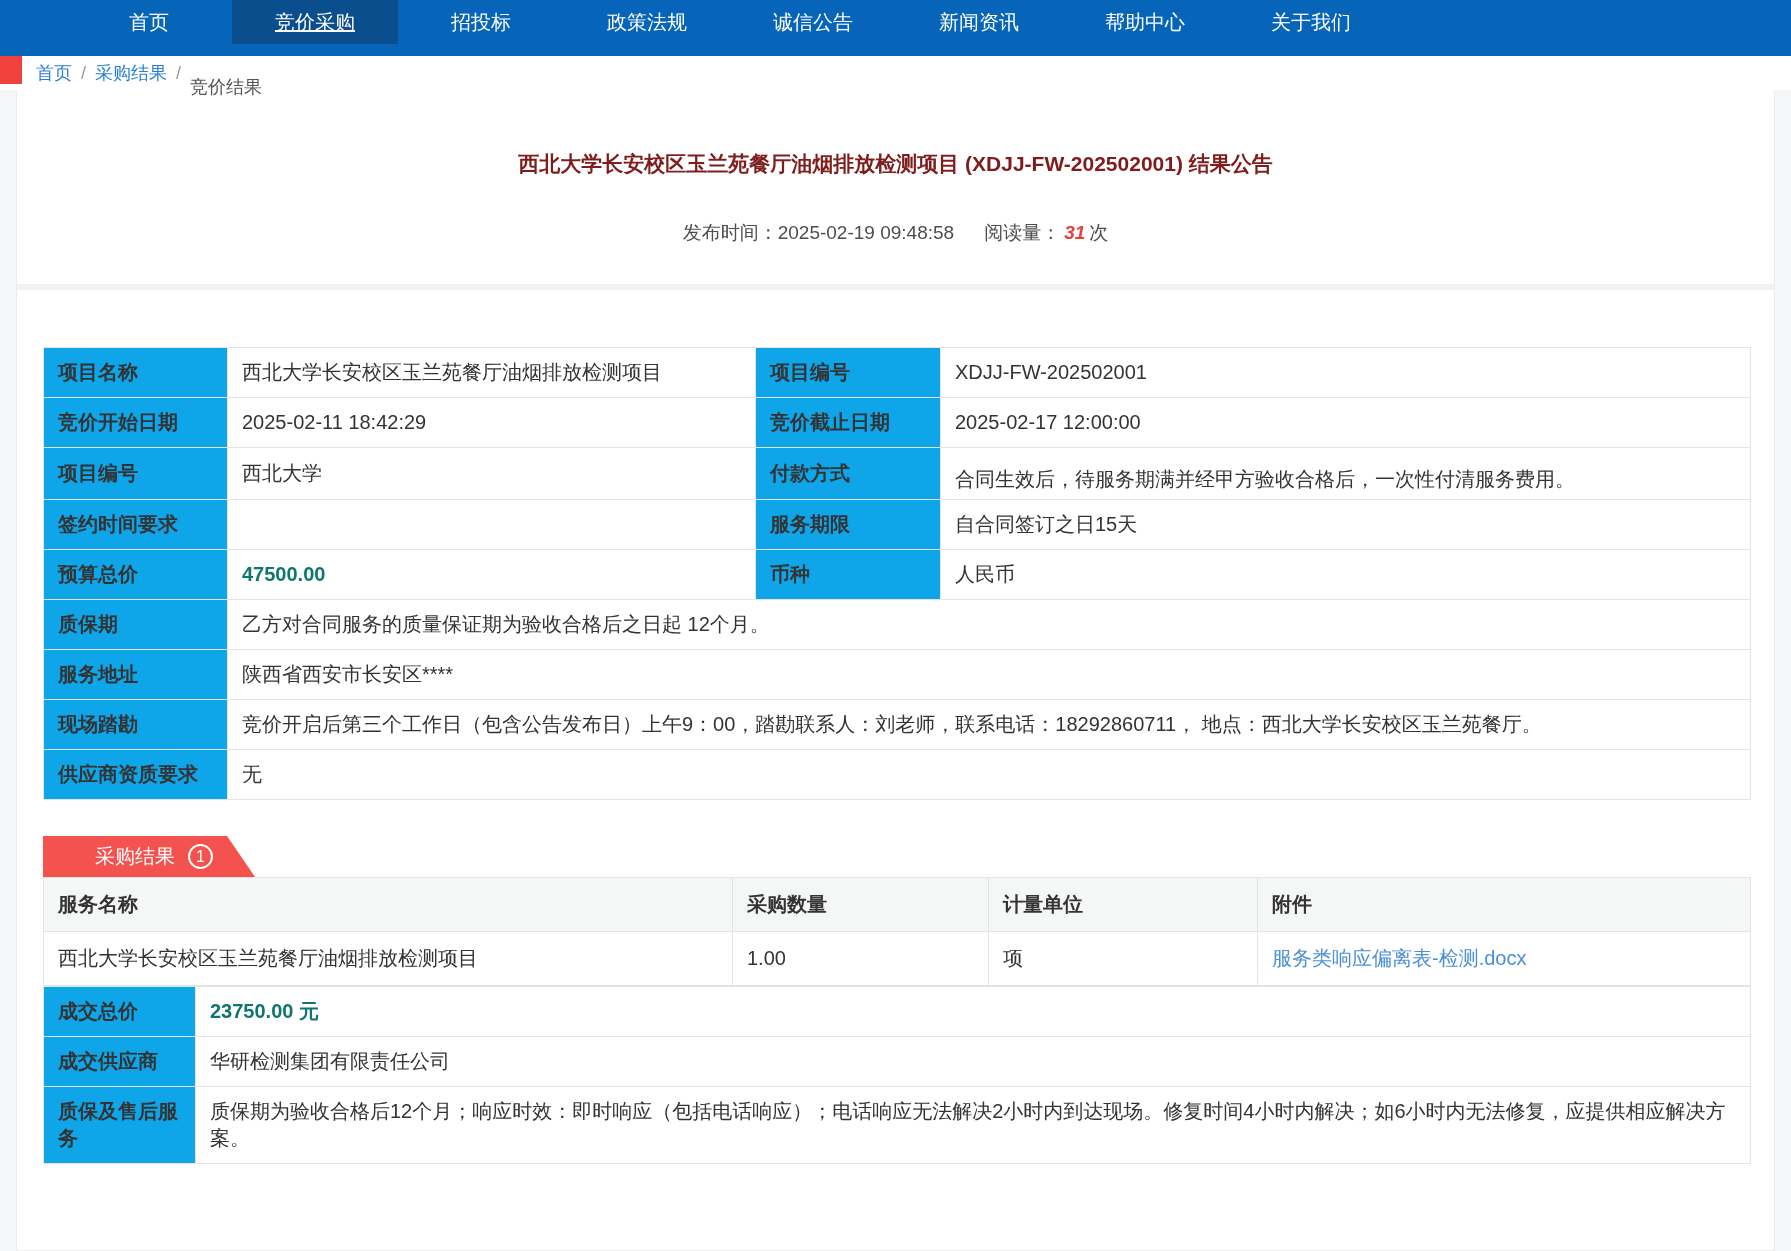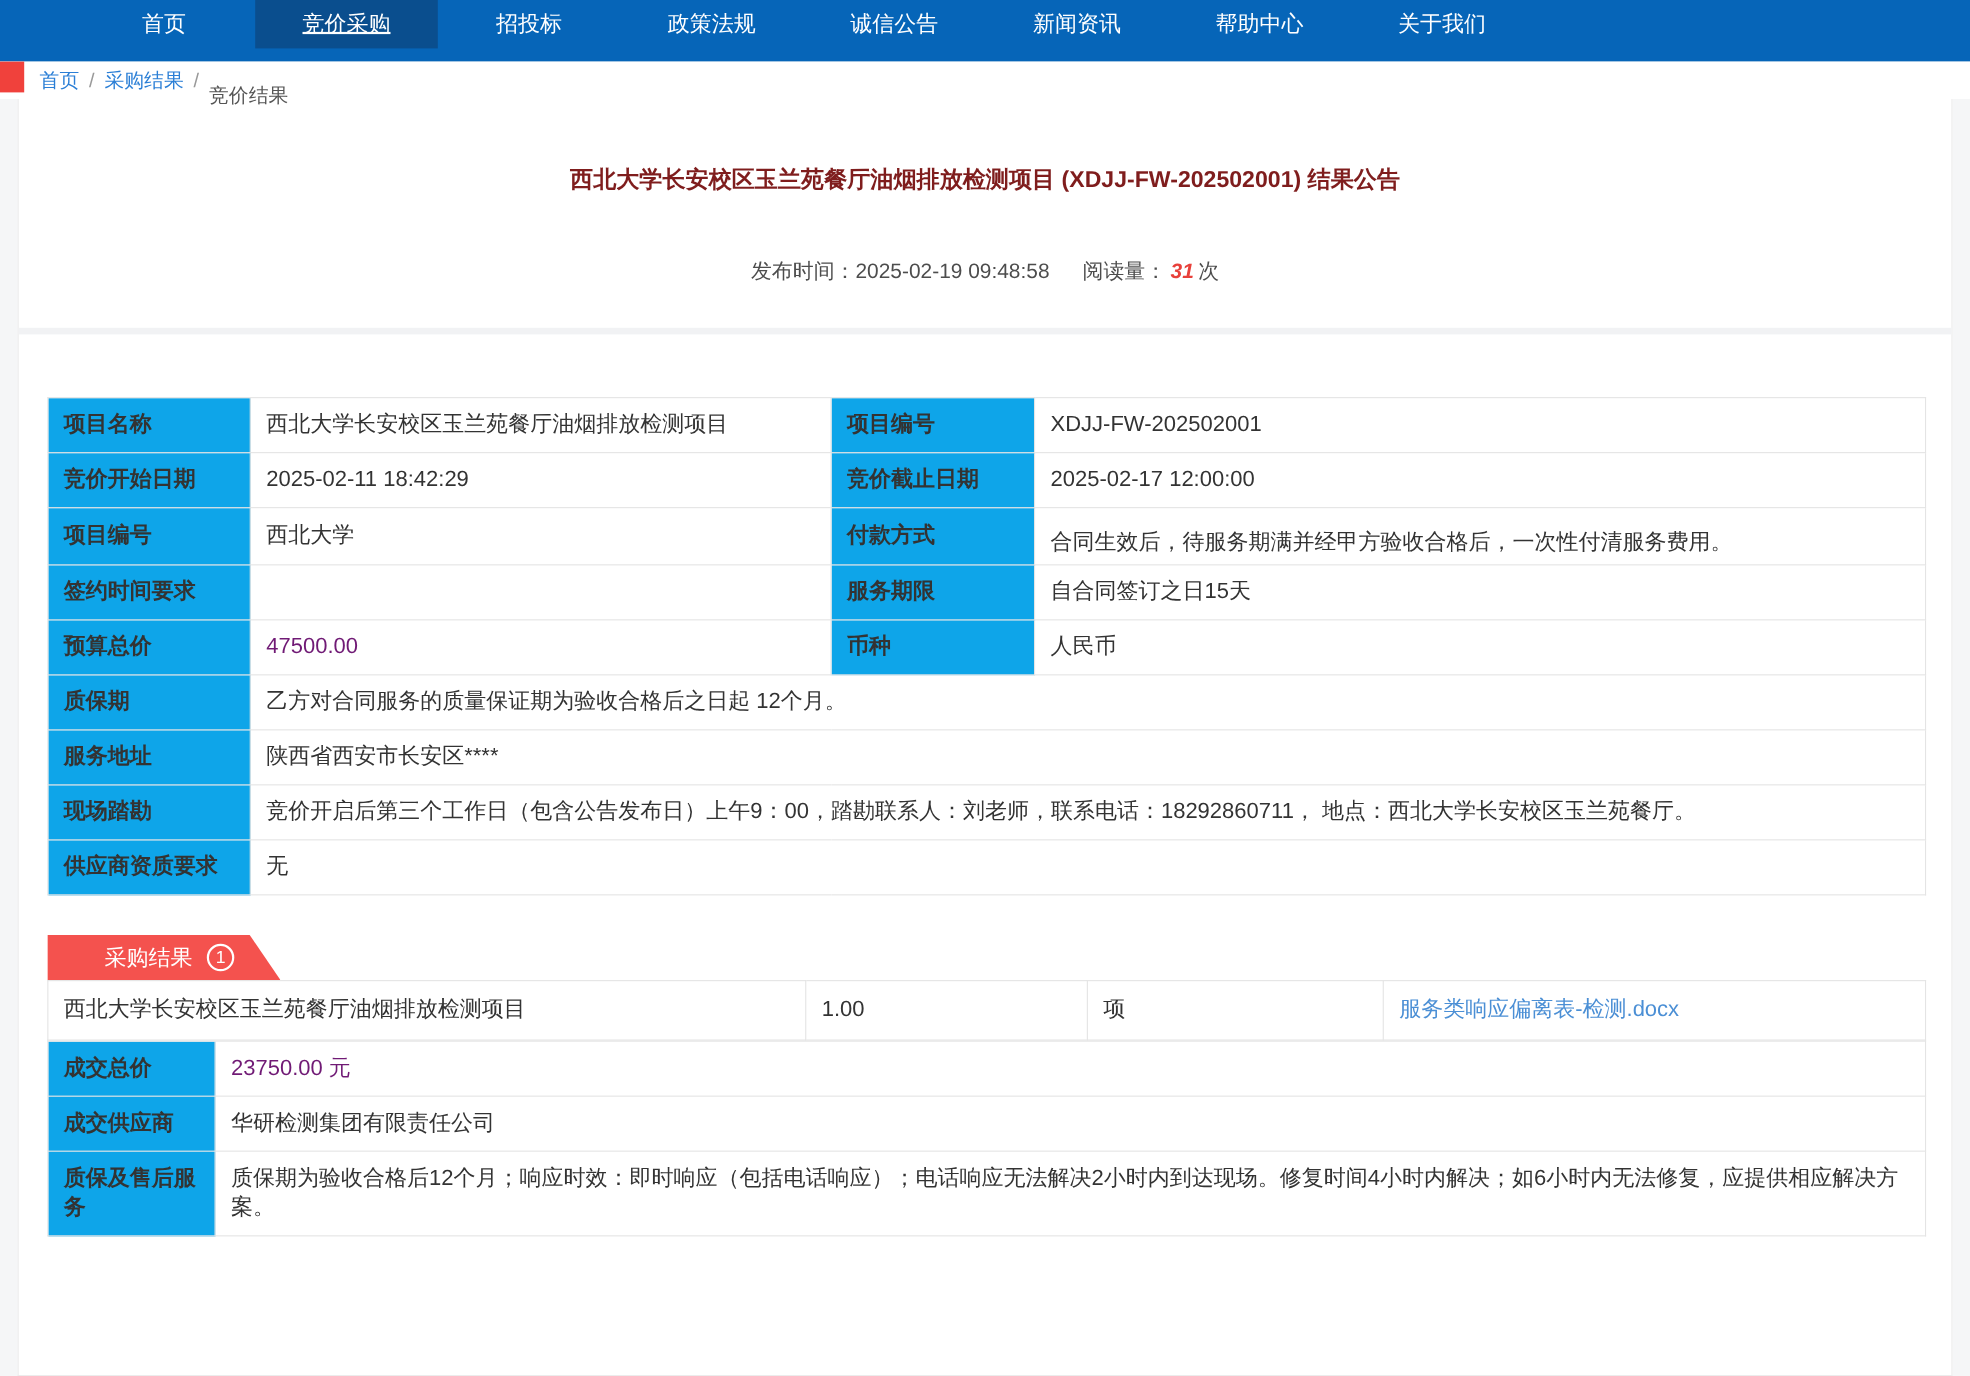--- a/index.html
+++ b/index.html
@@ -31,33 +31,33 @@
   .breadcrumb .sep { color:#999; margin:0 9px; }
   .breadcrumb .current { color:#555;margin-top:28px; }
 
   
   .card {
     margin:0 16px; background:#fff; border:1px solid #ececec; border-top:none;
     min-height:1161px;
   }
   .card-head { text-align:center; padding:52px 30px 38px; }
   .card-head h1 { margin:0; font-size:21px; line-height:44px; color:#7f1d1d; font-weight:bold; }
-  .meta { margin-top:48px; font-size:19px; color:#4d4d4d; }
+  .meta { margin-top:34px; font-size:19px; color:#4d4d4d; }
   .meta .views-gap { display:inline-block; width:30px; }
   .meta .red-num { color:#e8403a; font-style:italic; font-weight:bold; margin:0 4px; }
   .band { height:6px; background:#f1f2f4; }
 
   .card-body { padding:57px 26px 30px; }
 
   
   table { border-collapse:collapse; width:1708px; table-layout:fixed; font-size:20px; color:#333; }
   td { border:1px solid #e4e4e4; padding:11px 14px; line-height:27px; vertical-align:middle; word-break:break-all; background:#fff; }
   td.label { background:#0ea5e9; font-weight:bold; }
   .details td.pay { padding-top:18px; padding-bottom:6px; }
-  .red { color:#701a75; font-weight:normal; }
+  .red { color:#0f766e; font-weight:bold; }
 
   
   .badge {
     margin-top:36px; width:212px; height:41px; background:#f4524e; color:#fff;
     display:flex; align-items:center; padding-left:52px; font-size:20px;
     clip-path:polygon(0 0, 184px 0, 212px 100%, 0 100%);
   }
   .badge .num {
     margin-left:13px; width:25px; height:25px; border:2px solid #fff; border-radius:50%;
     font-size:16px; line-height:21px; text-align:center; font-style:normal;
@@ -165,20 +165,26 @@
     </div>
 
     <table class="results">
       <colgroup>
           <col style="width:689px">
           <col style="width:256px">
           <col style="width:269px">
           <col>
         </colgroup>
       <tbody>
+          <tr>
+        <td class="header">服务名称</td>
+        <td class="header">采购数量</td>
+        <td class="header">计量单位</td>
+        <td class="header">附件</td>
+      </tr>
       <tr>
         <td>西北大学长安校区玉兰苑餐厅油烟排放检测项目</td>
         <td>1.00</td>
         <td>项</td>
         <td><a class="attachment-link">服务类响应偏离表-检测.docx</a></td>
       </tr>
     </tbody>
       </table>
 
     <table class="summary">

